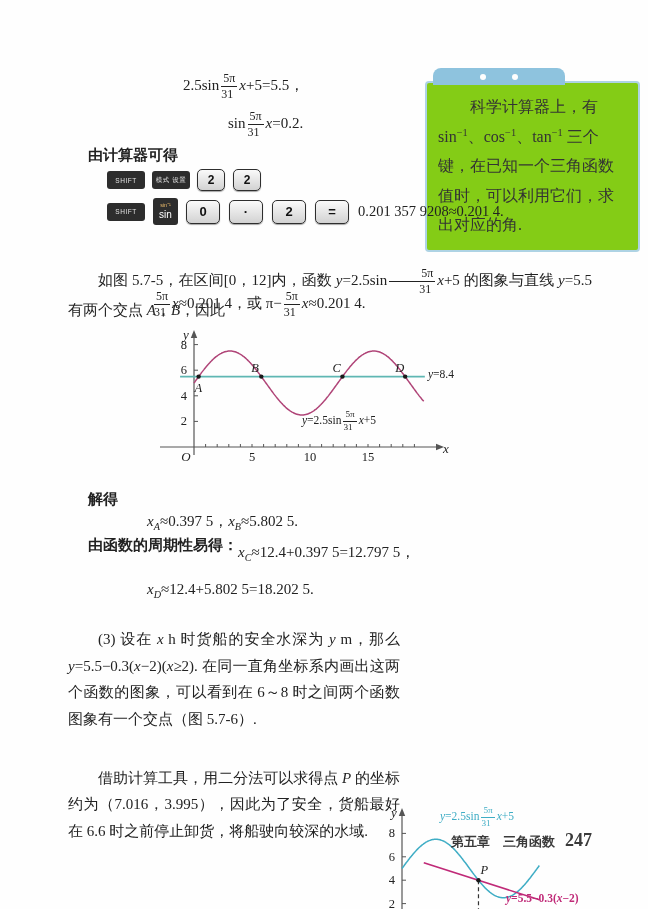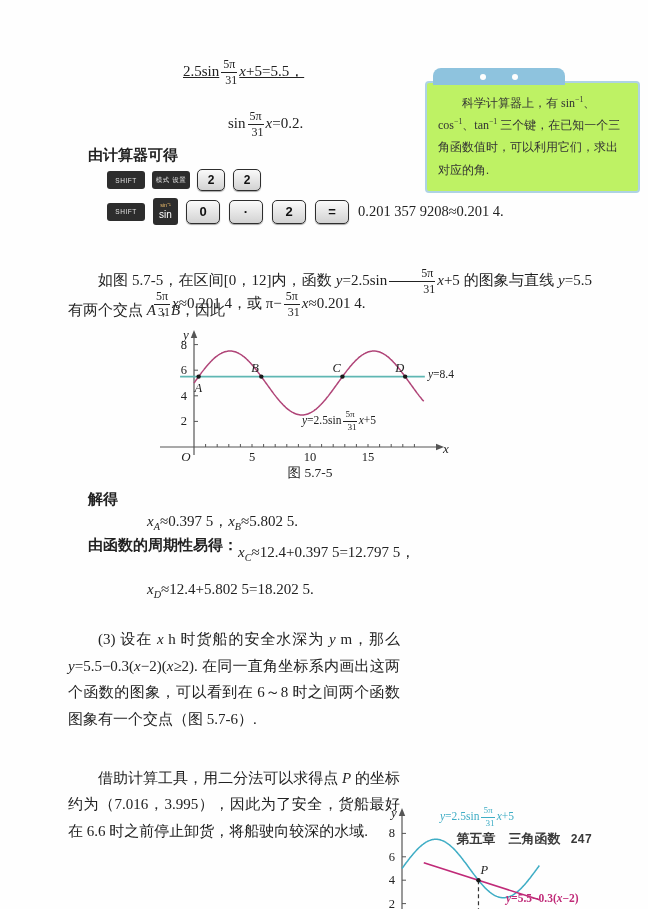--- a/index.html
+++ b/index.html
@@ -6,34 +6,34 @@
   body{
     width:648px;height:909px;position:relative;background:#fefefe;
     font-family:"Liberation Serif","DejaVu Serif",serif;
     color:#222;font-size:15px;overflow:hidden;
   }
   .abs{position:absolute;}
   i{font-family:"Liberation Serif",serif;font-style:italic;}
   sub{font-size:0.68em;font-style:italic;}
   sup{font-size:0.65em;}
   
-  .frac{display:inline-block;text-align:right;font-size:0.8em;line-height:1.08;
+  .frac{display:inline-block;text-align:left;font-size:0.8em;line-height:1.08;
         vertical-align:middle;margin:0 2px;}
   .frac .num{display:block;border-bottom:1px solid currentColor;padding:0 2px 1px 2px;}
   .frac .den{display:block;padding-top:1px;}
   .eq{white-space:pre-wrap;}
   .heading{font-weight:bold;}
   
   .callout{width:215px;}
   .callout .tab{position:absolute;left:8px;top:0;width:132px;height:17px;
       background:#8ec3de;border-radius:8px 8px 0 0;display:flex;align-items:center;
       justify-content:center;gap:26px;}
   .callout .tab .dot{width:6px;height:6px;border-radius:50%;background:#fdfdfd;}
   .callout .panel{margin-top:13px;border:2px solid #aed3e4;border-radius:4px;
-      background:#bef264;padding:9px 11px 10px 11px;font-size:12px;line-height:1.85;
+      background:#84cc16;padding:9px 11px 10px 11px;font-size:16px;line-height:1.85;
       text-indent:2em;color:#333;}
   
   .keyrow{display:flex;align-items:center;}
   .key{display:flex;align-items:center;justify-content:center;margin-right:8px;}
   .key-dark{width:38px;height:18px;background:#2d2d2d;border-radius:3px;
       color:#e3e3e3;font-size:6.5px;font-family:"Liberation Sans",sans-serif;
       letter-spacing:0.5px;}
   .key-sin{width:25px;height:27px;background:#2d2d2d;border-radius:3px;
       flex-direction:column;color:#fff;line-height:1;}
   .key-sin .ktop{font-size:5.5px;color:#e8b96a;margin-bottom:2px;font-family:"Liberation Sans",sans-serif;}
@@ -50,26 +50,26 @@
   .para{line-height:1.78;text-indent:2em;text-align:justify;margin-top:32px;}
   .p-with-frac{line-height:1.9;}
   
   .figure{position:relative;}
   .fig-caption{position:absolute;text-align:center;font-size:13.5px;color:#222;}
   .fig-label{position:absolute;font-size:11.5px;white-space:nowrap;}
   svg{display:block;}
   
   .footer{display:flex;align-items:baseline;gap:10px;color:#3a3a3a;}
   .footer .chap{font-size:13px;font-weight:bold;}
-  .footer .pnum{font-family:Liberation Mono, monospace;font-size:12px;font-weight:bold;}
+  .footer .pnum{font-family:Liberation Serif, serif;font-size:18px;font-weight:bold;}
 </style>
 </head>
 <body>
 
-<div class="abs eq" style="left:183px;top:58px;text-decoration:underline;"><span>2.5sin</span><span class="frac"><span class="num">5π</span><span class="den">31</span></span><i>x</i><span>+5=5.5，</span></div>
+<div class="abs eq" style="left:183px;top:72px;"><span>2.5sin</span><span class="frac"><span class="num">5π</span><span class="den">31</span></span><i>x</i><span>+5=5.5，</span></div>
 <div class="abs eq" style="left:228px;top:110px;"><span>sin</span><span class="frac"><span class="num">5π</span><span class="den">31</span></span><i>x</i><span>=0.2.</span></div>
 
 <div class="abs callout" style="left:425px;top:68px;">
   <div class="tab">
     <span class="dot"></span>
     <span class="dot"></span>
   </div>
   <div class="panel"><span>科学计算器上，有 sin</span><sup>−1</sup><span>、cos</span><sup>−1</sup><span>、tan</span><sup>−1</sup><span> 三个键，在已知一个三角函数值时，可以利用它们，求出对应的角.</span></div>
 </div>
 
@@ -144,21 +144,20 @@
       <text x="44.611" y="61.599999999999994" font-size="12.5" text-anchor="start" fill="#222" font-family="&quot;Liberation Serif&quot;,serif" font-style="italic">A</text>
       <circle cx="111.309" cy="46.599999999999994" r="2.2" fill="#1a1a1a"></circle>
       <text x="101.309" y="41.599999999999994" font-size="12.5" text-anchor="start" fill="#222" font-family="&quot;Liberation Serif&quot;,serif" font-style="italic">B</text>
       <circle cx="192.451" cy="46.599999999999994" r="2.2" fill="#1a1a1a"></circle>
       <text x="182.451" y="41.599999999999994" font-size="12.5" text-anchor="start" fill="#222" font-family="&quot;Liberation Serif&quot;,serif" font-style="italic">C</text>
       <circle cx="255.149" cy="46.599999999999994" r="2.2" fill="#1a1a1a"></circle>
       <text x="245.149" y="41.599999999999994" font-size="12.5" text-anchor="start" fill="#222" font-family="&quot;Liberation Serif&quot;,serif" font-style="italic">D</text>
     </svg>
   <div class="fig-label" style="left: 152px; top: 80px; color: rgb(34, 34, 34);"><i>y</i><span>=2.5sin</span><span class="frac"><span class="num">5π</span><span class="den">31</span></span><i>x</i><span>+5</span></div>
   <div class="fig-label" style="left: 278px; top: 38px; color: rgb(34, 34, 34);"><i>y</i><span>=8.4</span></div>
-  <div class="fig-caption" style="left:0;top:134px;width:320px;">图 5.7-5</div>
 </div>
 
 <div class="abs heading" style="left:88px;top:490px;">解得</div>
 <div class="abs eq" style="left:147px;top:512px;"><i>x</i><sub>A</sub><span>≈0.397 5，</span><i>x</i><sub>B</sub><span>≈5.802 5.</span></div>
 <div class="abs heading" style="left:88px;top:536px;">由函数的周期性易得：</div>
 <div class="abs eq" style="left:238px;top:543px;"><i>x</i><sub>C</sub><span>≈12.4+0.397 5=12.797 5，</span></div>
 <div class="abs eq" style="left:147px;top:581px;"><i>x</i><sub>D</sub><span>≈12.4+5.802 5=18.202 5.</span></div>
 
 <div class="abs" style="left:68px;top:594px;width:332px;">
   <div class="para"><span>(3) 设在 </span><i>x</i><span> h 时货船的安全水深为 </span><i>y</i><span> m，那么 </span><i>y</i><span>=5.5−0.3(</span><i>x</i><span>−2)(</span><i>x</i><span>≥2). 在同一直角坐标系内画出这两个函数的图象，可以看到在 6～8 时之间两个函数图象有一个交点（图 5.7-6）.</span></div>

